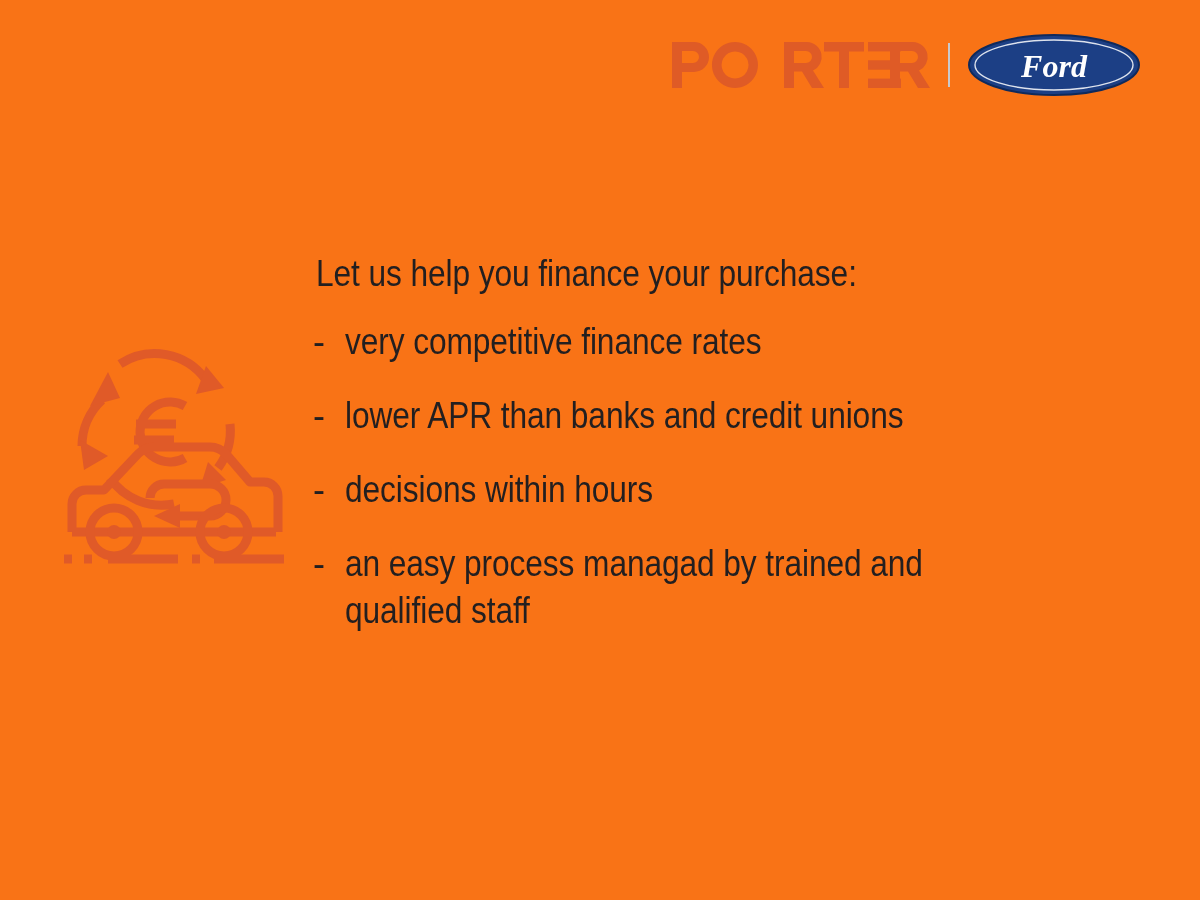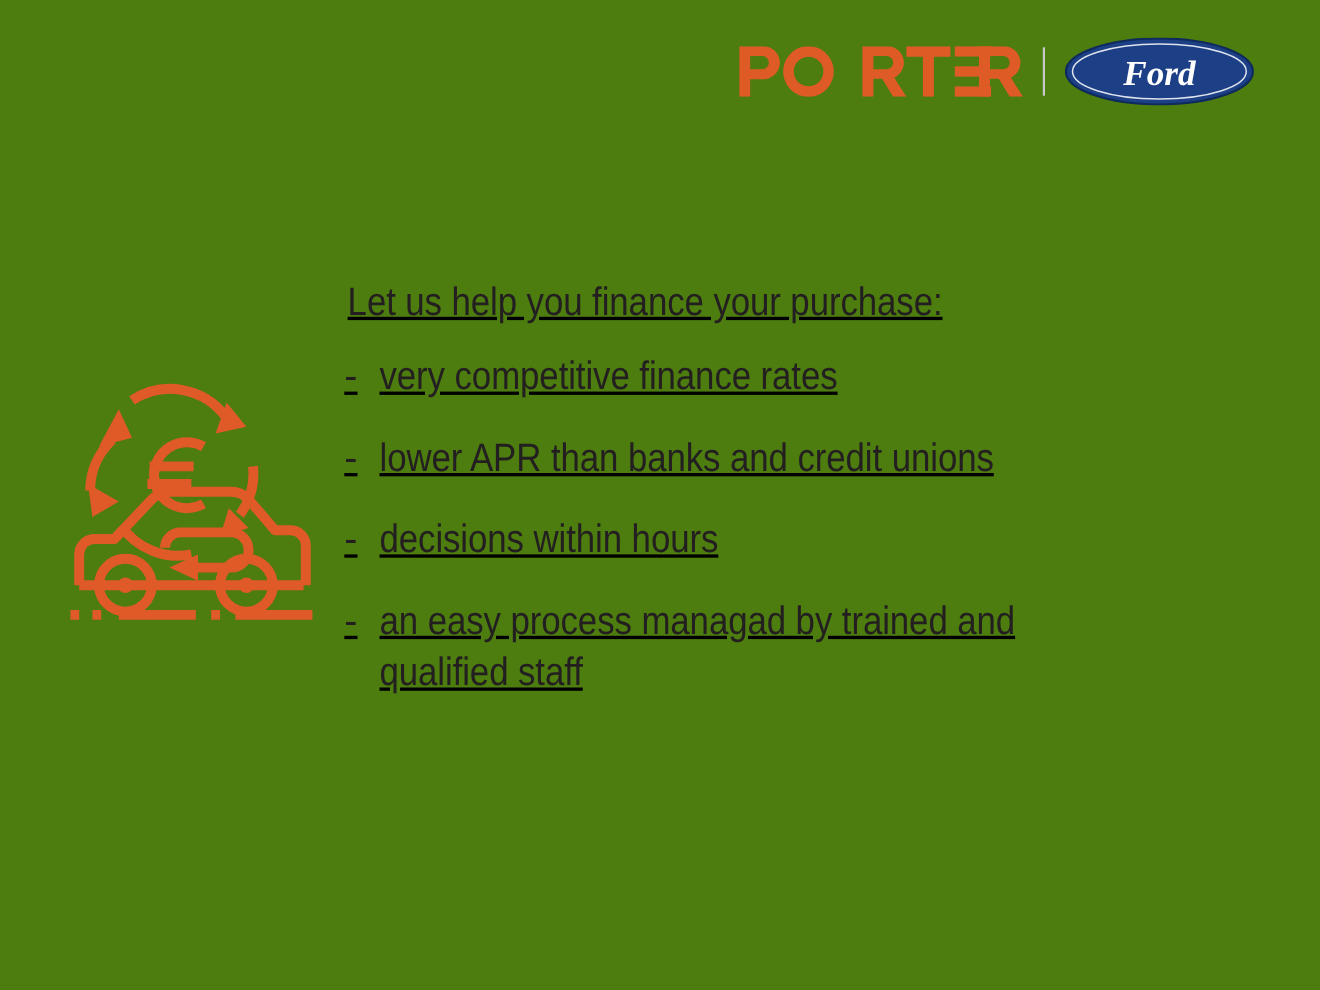--- a/index.html
+++ b/index.html
@@ -11,21 +11,21 @@
     width: 1200px;
     height: 900px;
     overflow: hidden;
     font-family: "Liberation Sans", "DejaVu Sans", sans-serif;
     -webkit-font-smoothing: antialiased;
   }
   .slide {
     position: relative;
     width: 1200px;
     height: 900px;
-    background: #4d7c0f;
+    background: #f97316;
   }
 
   
   .brand-bar {
     position: absolute;
     top: 32px;
     right: 60px;
     display: flex;
     align-items: center;
     gap: 18px;
@@ -60,21 +60,20 @@
     height: 240px;
   }
   .finance-icon svg { display: block; width: 100%; height: 100%; }
 
   
   .content {
     position: absolute;
     left: 313px;
     top: 252px;
     width: 790px;
-    text-decoration: underline;
   }
   .headline {
     font-family: "Liberation Sans Narrow", "Liberation Sans", "DejaVu Sans", sans-serif;
     font-size: 36px;
     line-height: 44px;
     color: #231f20;
     letter-spacing: -0.1px;
     margin: 0 0 22px 3px;
     white-space: nowrap;
     transform: scaleX(0.88);

